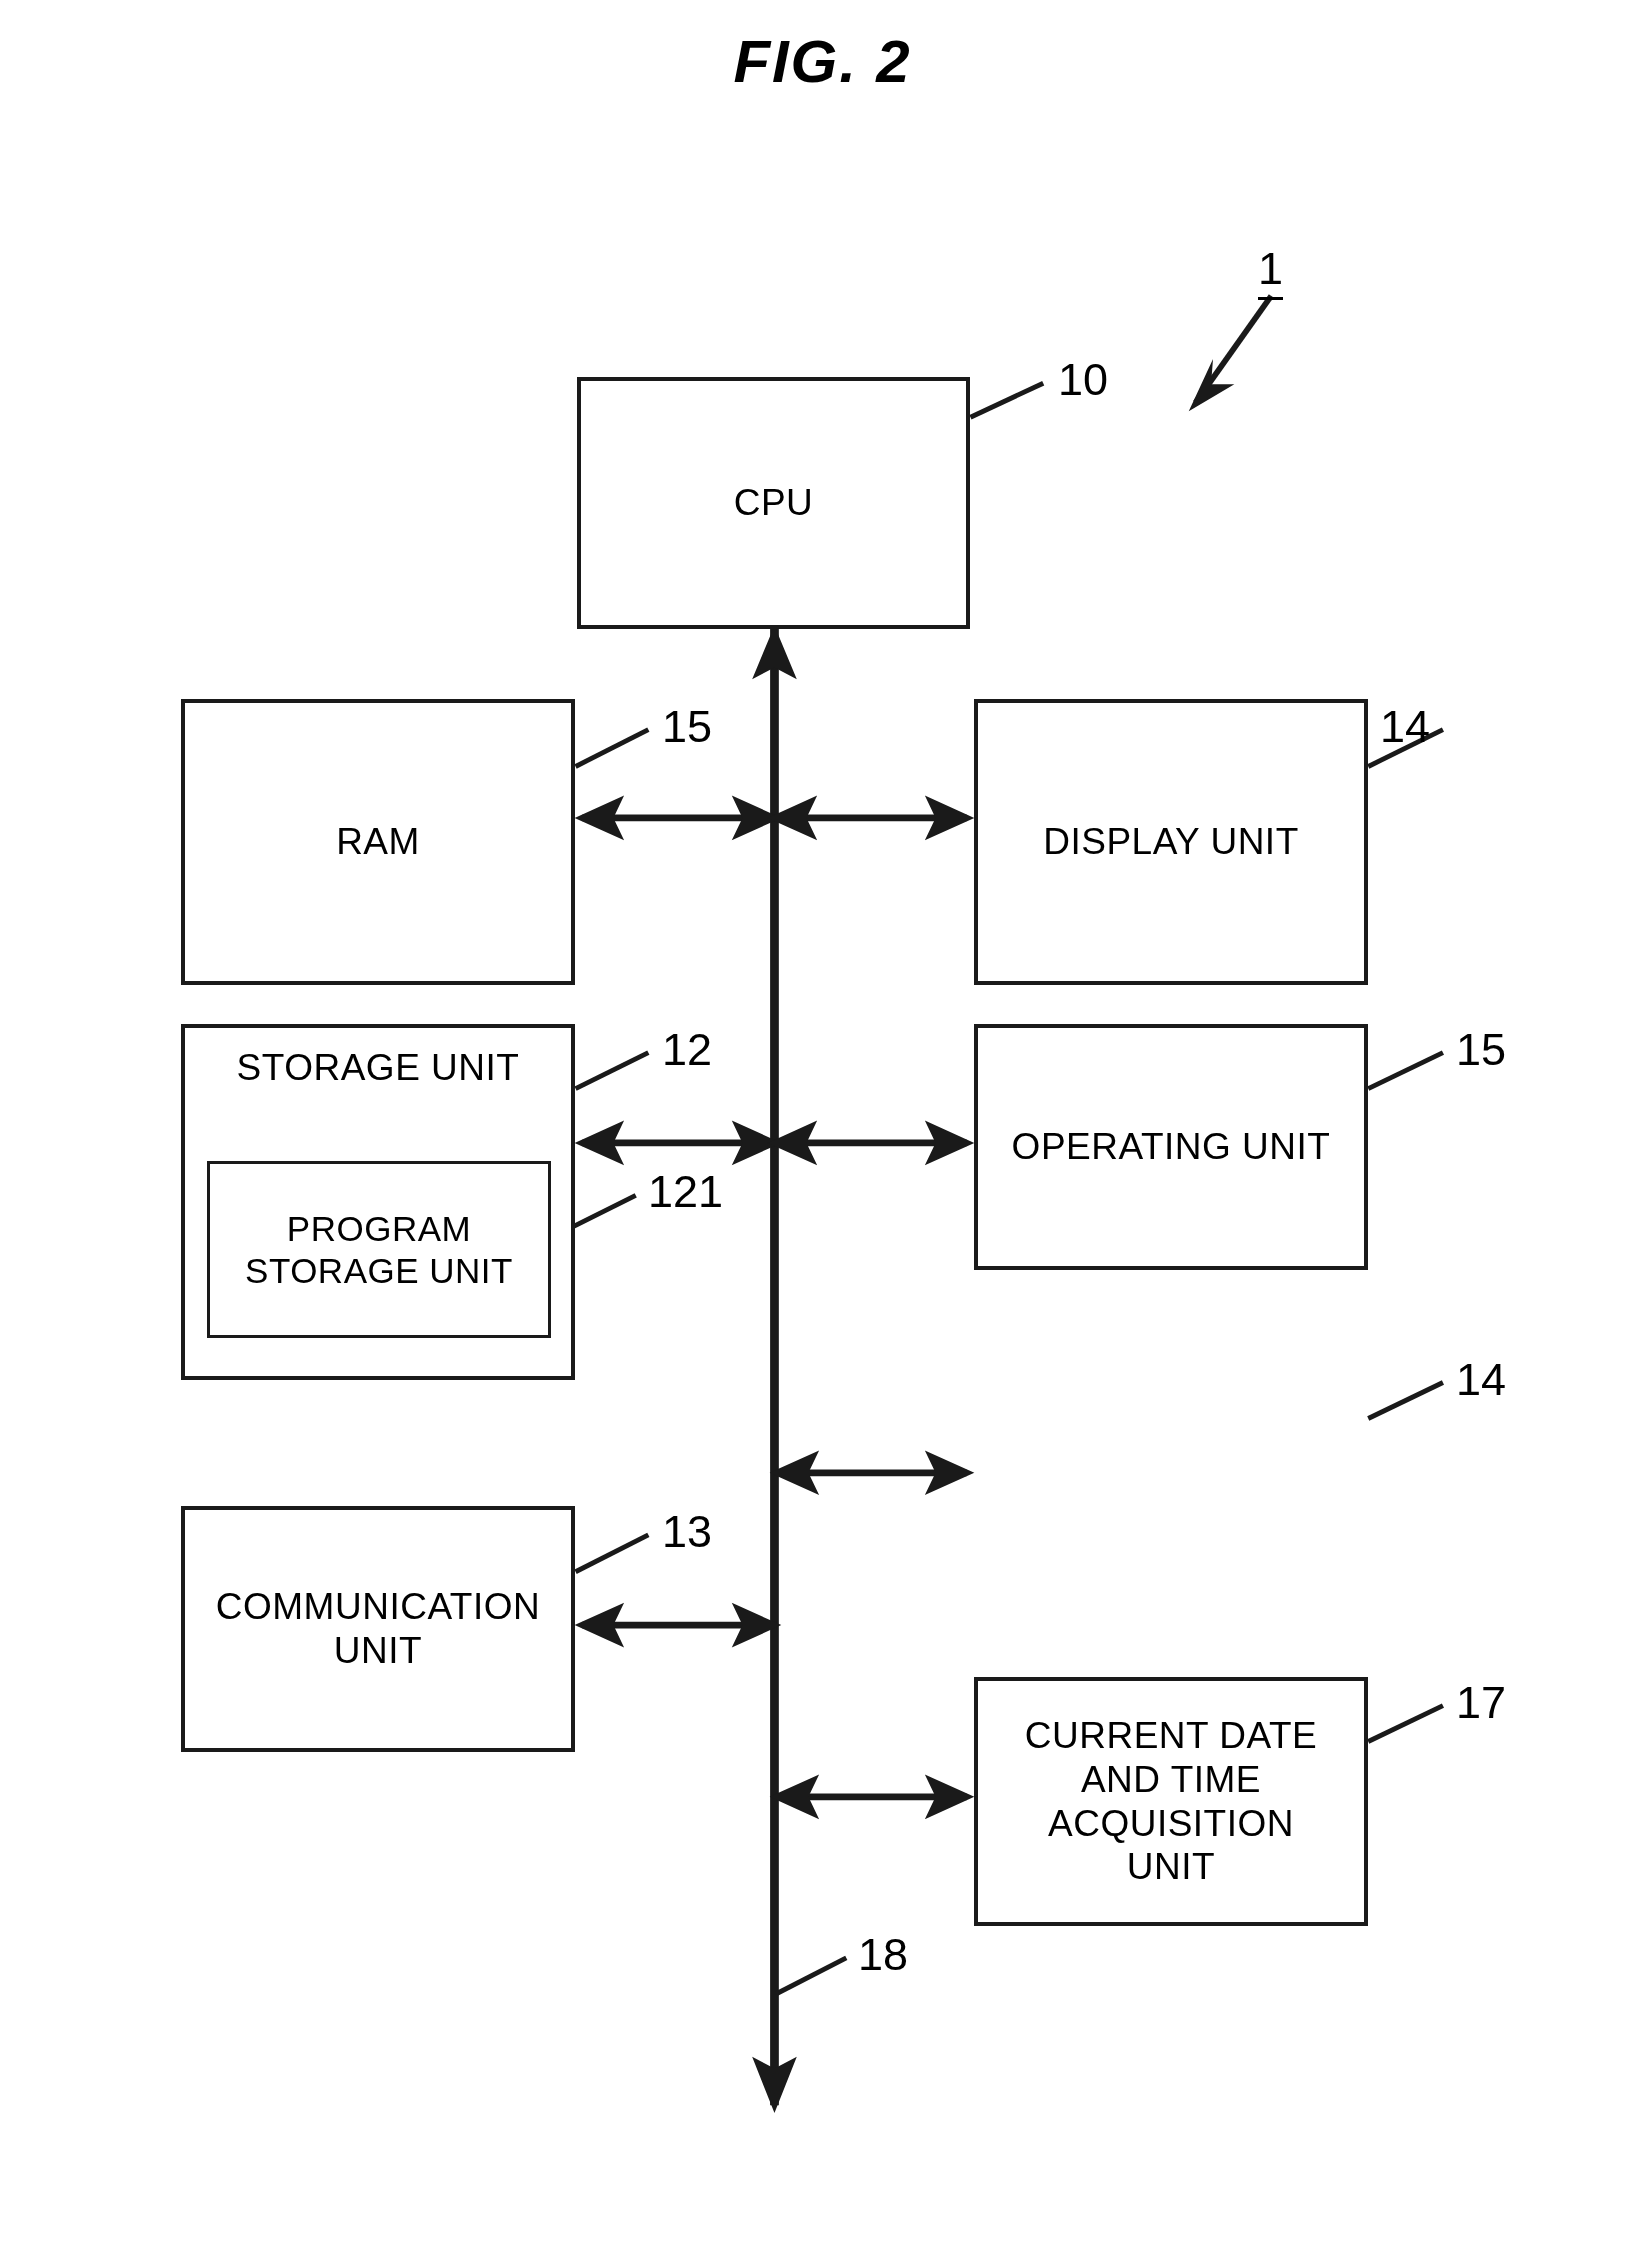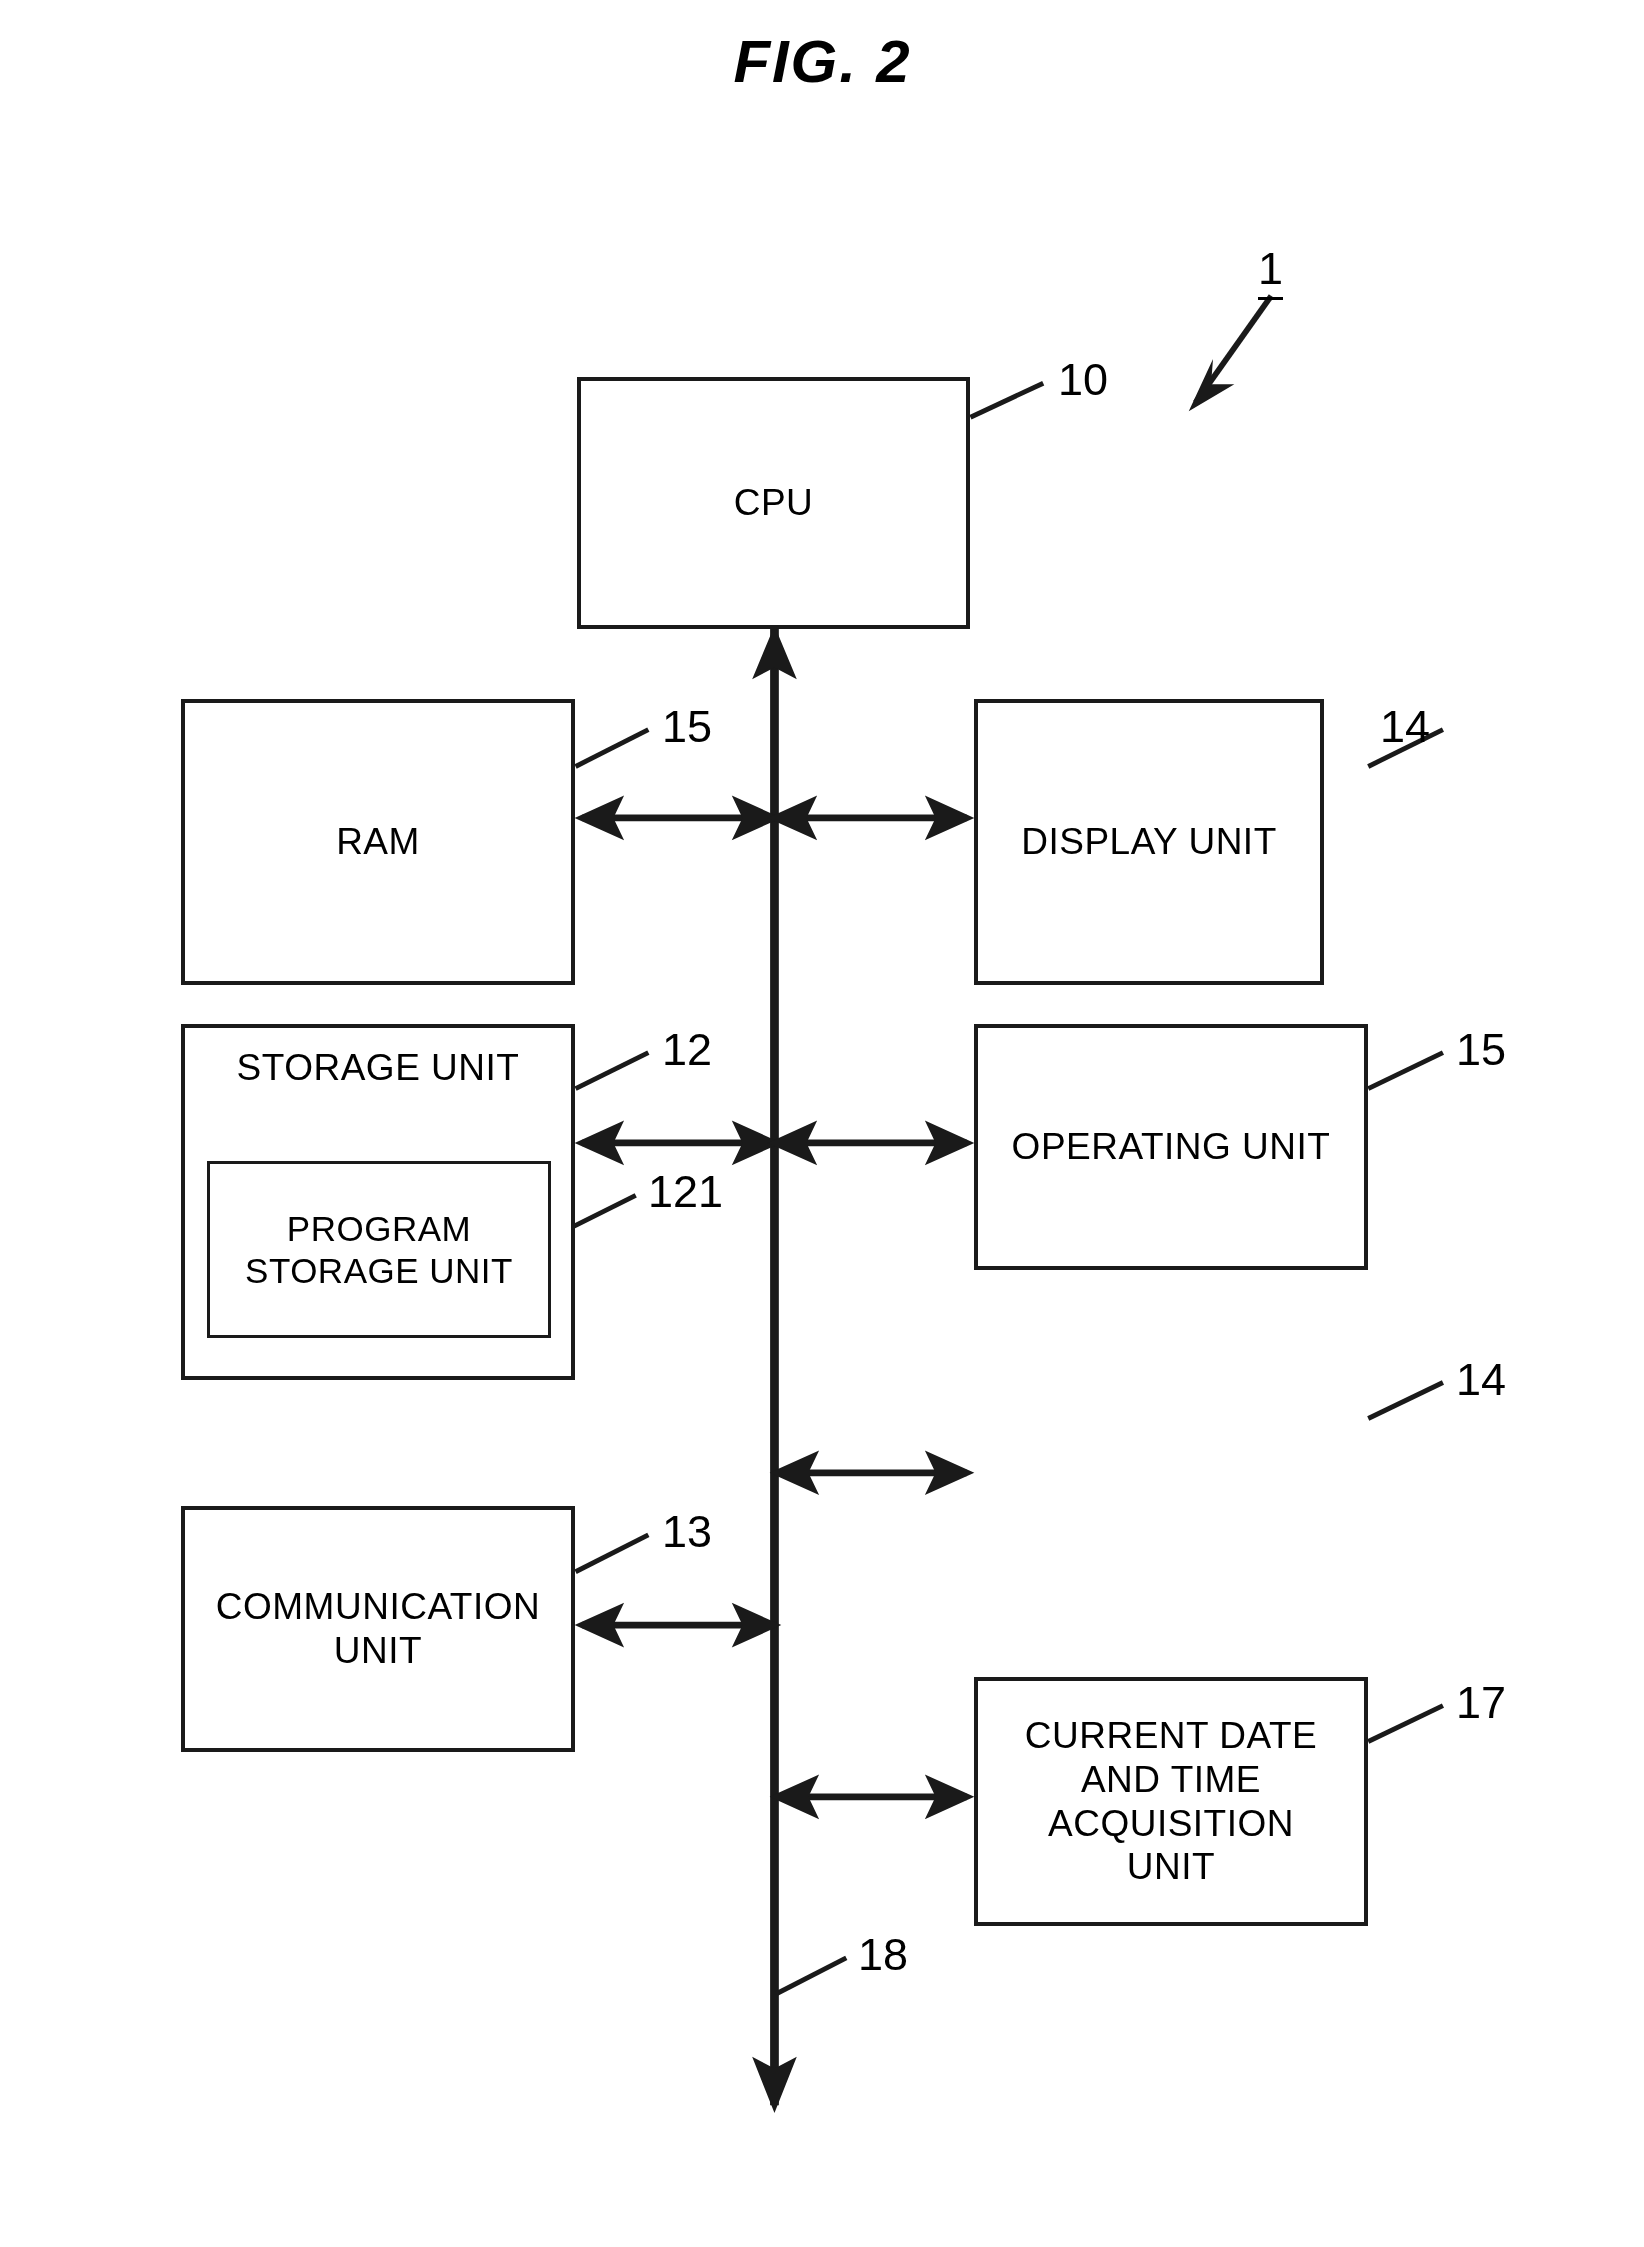--- a/index.html
+++ b/index.html
@@ -152,21 +152,21 @@
   </svg>
 
   <div class="blk" style="left:181px; top:699px; width:394px; height:286px;">
     <span class="blk-label">RAM</span>
   </div>
 
   <div class="blk" style="left:577px; top:377px; width:393px; height:252px;">
     <span class="blk-label">CPU</span>
   </div>
 
-  <div class="blk" style="left:974px; top:699px; width:350px; height:286px;">
+  <div class="blk" style="left:974px; top:699px; width:394px; height:286px;">
     <span class="blk-label">DISPLAY UNIT</span>
   </div>
 
   <div class="blk top-text" style="left:181px; top:1024px; width:394px; height:356px;">
     <span class="blk-label">STORAGE UNIT</span>
   </div>
 
   <div class="blk thin" style="left:207px; top:1161px; width:344px; height:177px; font-size:35px;">
     <span class="blk-label">PROGRAM
 STORAGE UNIT</span>

